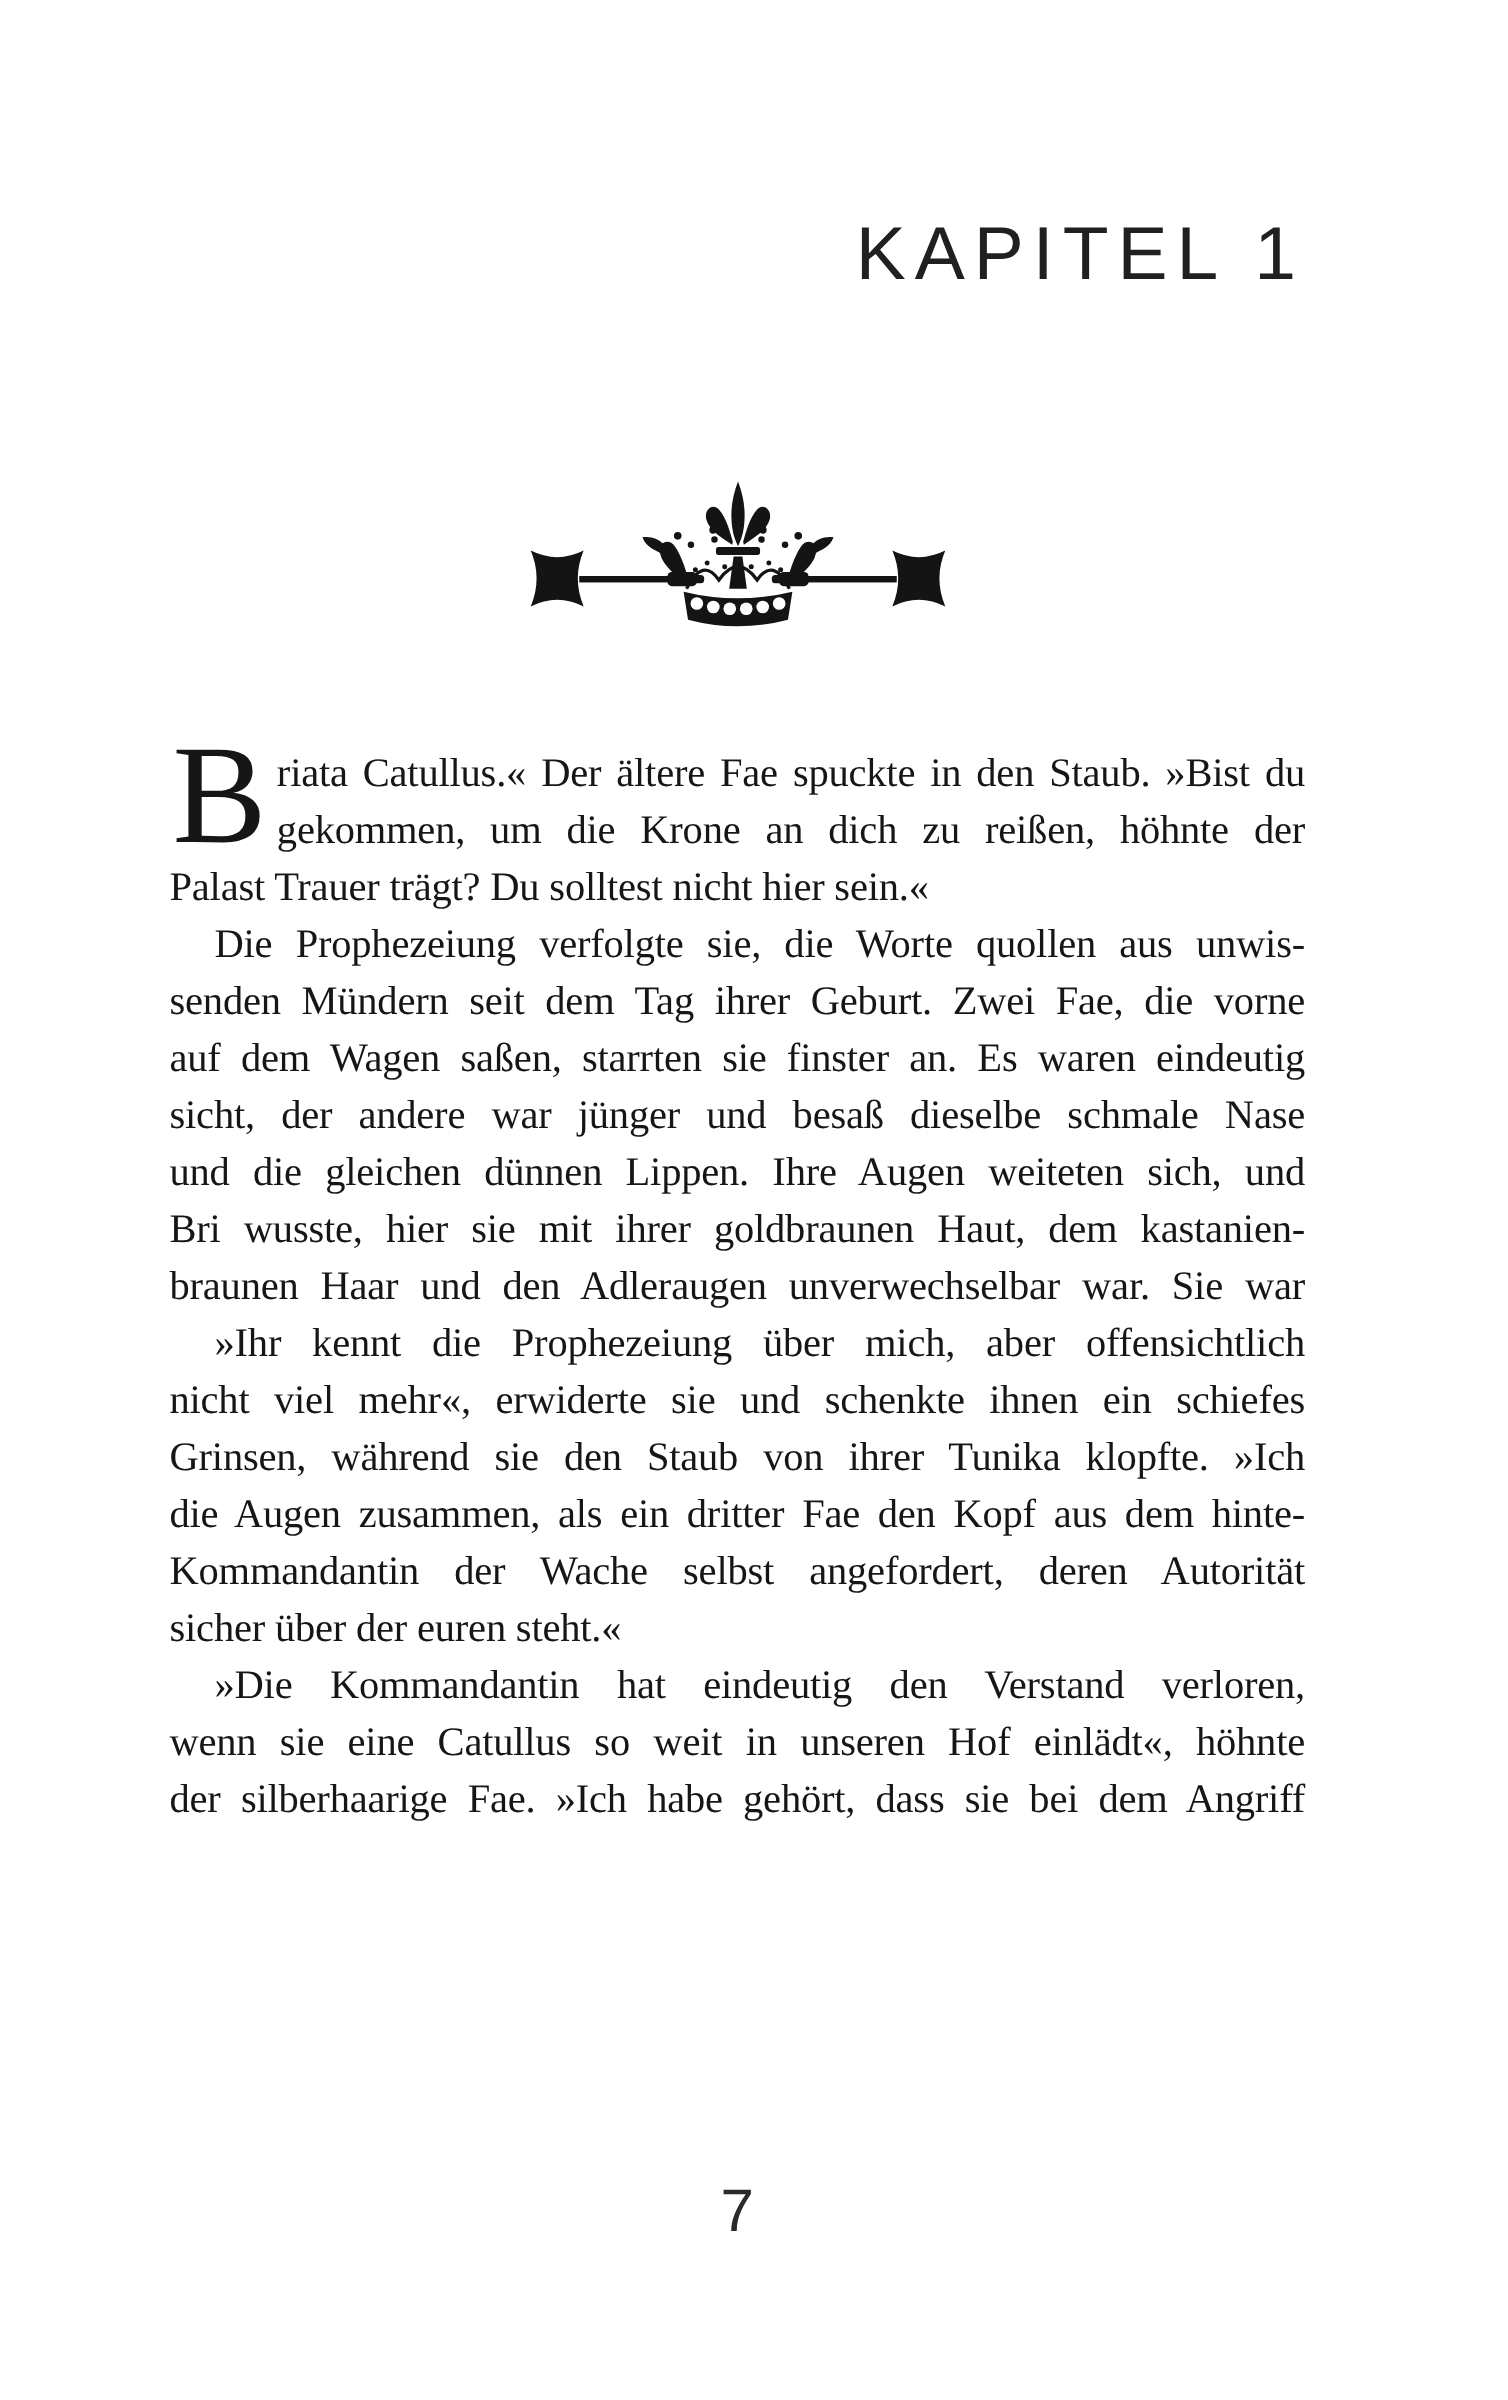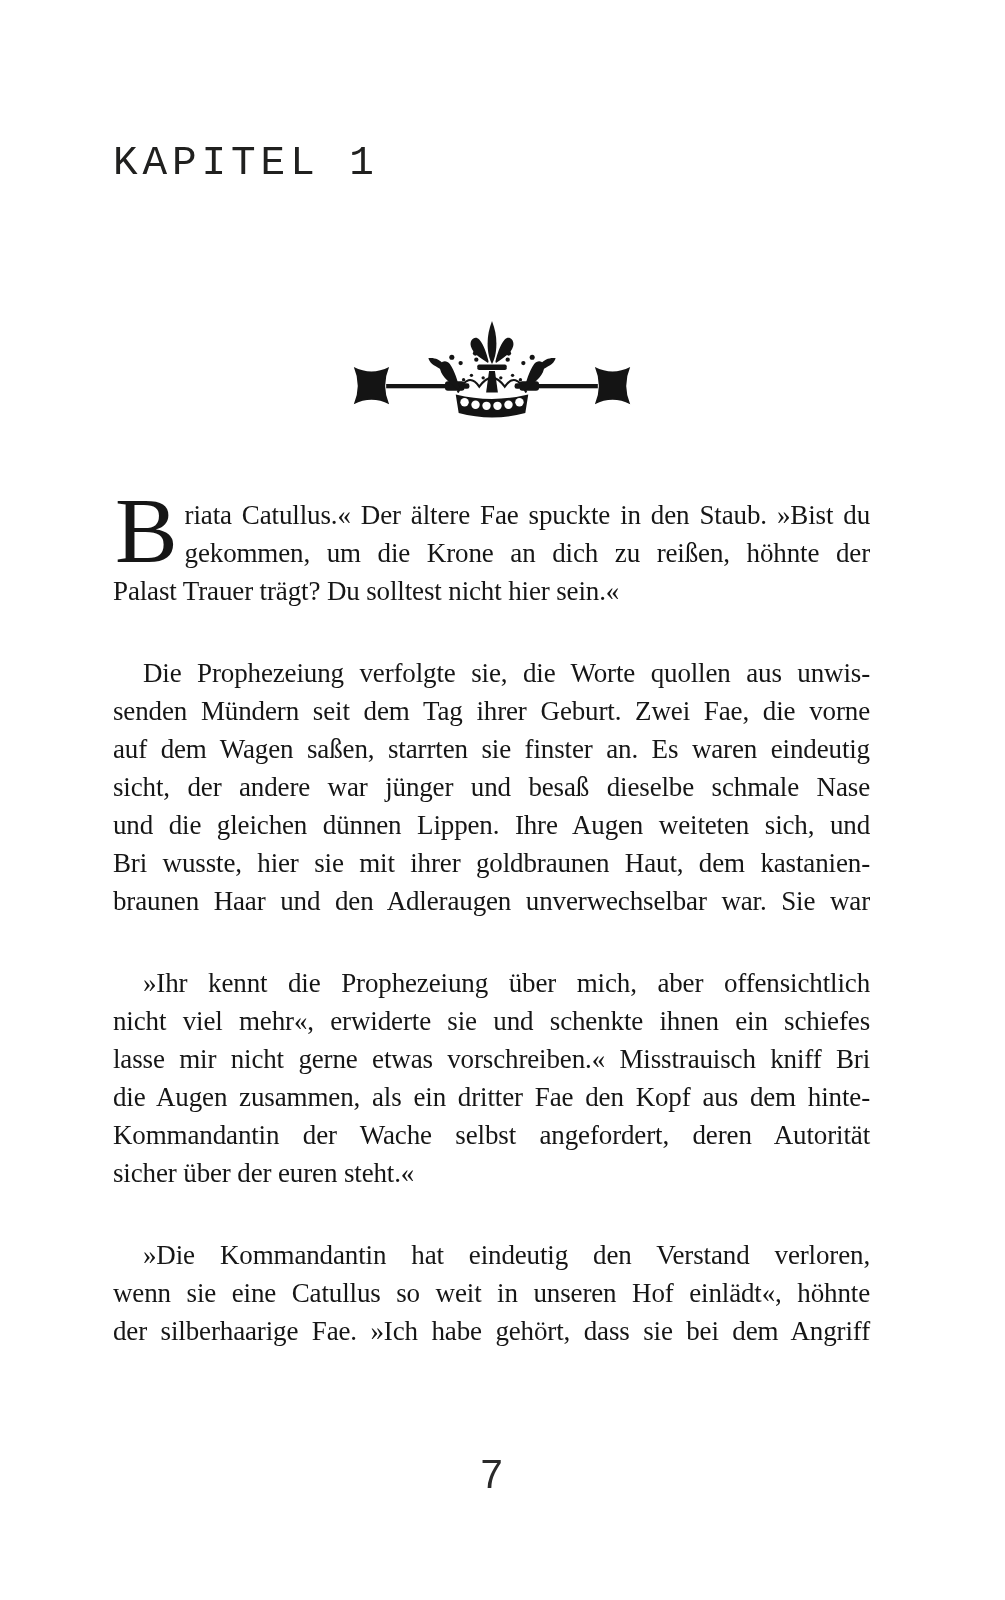--- a/index.html
+++ b/index.html
@@ -6,24 +6,24 @@
   .page{
     position:relative;
     width:1005px;height:1600px;
     background:#ffffff;
     overflow:hidden;
     color:#141414;
   }
   .col{position:absolute;left:113px;width:757px;}
   .heading{
     top:140px;
-    text-align:left;
-    font-family:Liberation Mono, monospace;
+    text-align:right;
+    font-family:Liberation Sans, sans-serif;
     font-weight:400;
-    font-size:41px;
+    font-size:50px;
     letter-spacing:0.12em;
     color:#20201f;
     white-space:nowrap;
   }
   .ornament-wrap{
     top:314px;
     text-align:center;
   }
   .ornament-wrap svg{display:inline-block;}
   .body{
@@ -34,21 +34,21 @@
     color:#161616;
     letter-spacing:-0.005em;
   }
   .para{margin:0;}
   .line{
     text-align:justify;
     text-align-last:justify;
     white-space:normal;
   }
   .line.last{text-align-last:left;}
-  .line.indent{padding-left:30px;margin-top:44px;}
+  .line.indent{padding-left:30px;}
   .dropcap{
     float:left;
     font-family:"Liberation Serif",serif;
     font-size:94px;
     line-height:76px;
     margin:-4px 7px 0 2px;
     color:#161616;
   }
   .page-number{
     top:1452px;
@@ -125,21 +125,21 @@
       <div class="line">auf dem Wagen saßen, starrten sie finster an. Es waren eindeutig</div>
       <div class="line">sicht, der andere war jünger und besaß dieselbe schmale Nase</div>
       <div class="line">und die gleichen dünnen Lippen. Ihre Augen weiteten sich, und</div>
       <div class="line">Bri wusste, hier sie mit ihrer goldbraunen Haut, dem kastanien-</div>
       <div class="line">braunen Haar und den Adleraugen unverwechselbar war. Sie war</div>
     </div>
 
     <div class="para">
       <div class="line indent">»Ihr kennt die Prophezeiung über mich, aber offensichtlich</div>
       <div class="line">nicht viel mehr«, erwiderte sie und schenkte ihnen ein schiefes</div>
-      <div class="line">lasse mir nicht gerne etwas vorschreiben.« Misstrauisch kniff Bri</div>
+      <div class="line">Grinsen, während sie den Staub von ihrer Tunika klopfte. »Ich</div>
       <div class="line">die Augen zusammen, als ein dritter Fae den Kopf aus dem hinte-</div>
       <div class="line">Kommandantin der Wache selbst angefordert, deren Autorität</div>
       <div class="line last">sicher über der euren steht.«</div>
     </div>
 
     <div class="para">
       <div class="line indent">»Die Kommandantin hat eindeutig den Verstand verloren,</div>
       <div class="line">wenn sie eine Catullus so weit in unseren Hof einlädt«, höhnte</div>
       <div class="line">der silberhaarige Fae. »Ich habe gehört, dass sie bei dem Angriff</div>
     </div>

